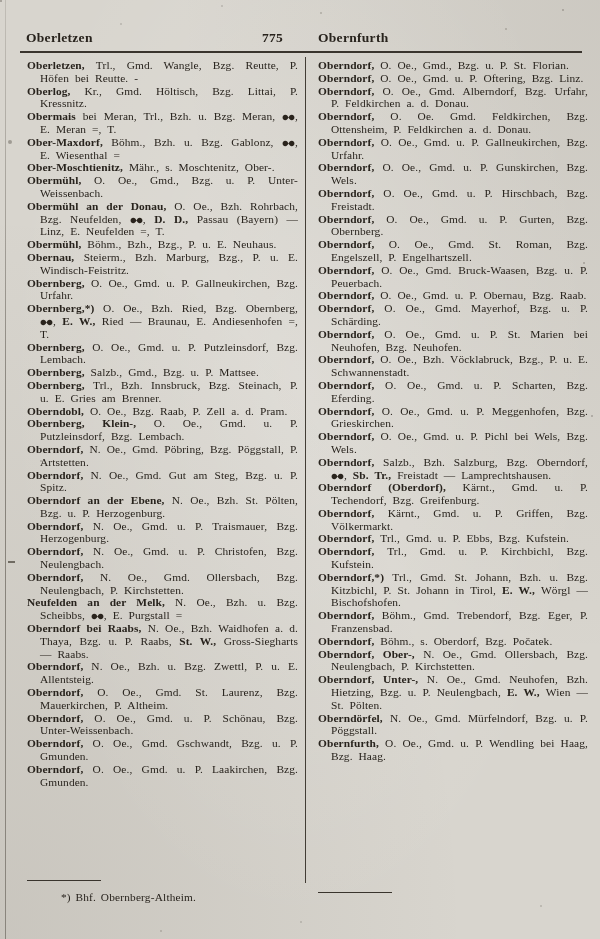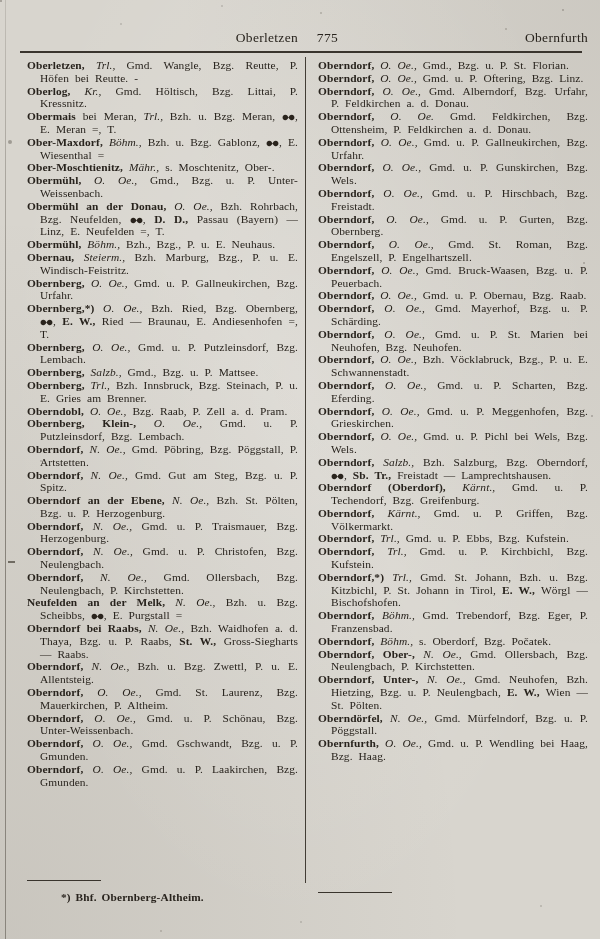--- a/index.html
+++ b/index.html
@@ -24,42 +24,42 @@
       9px 141px 0 1px rgba(55,48,40,.35), 40px 460px 0 rgba(55,48,40,.25),
       591px 415px 0 rgba(55,48,40,.3), 300px 921px 0 rgba(55,48,40,.2),
       160px 930px 0 rgba(55,48,40,.22), 540px 905px 0 rgba(55,48,40,.22),
       505px 28px 0 rgba(55,48,40,.25), 221px 5px 0 rgba(55,48,40,.2);}
   .edge-line{
     position:absolute;left:5px;top:0;bottom:0;width:1px;
     background:linear-gradient(to bottom, rgba(60,54,45,.15), rgba(60,54,45,.5) 45%, rgba(60,54,45,.45));
   }
   .artifact-dash{position:absolute;left:8px;top:561px;width:7px;height:2px;background:rgba(60,54,45,.65);}
   .runheads{position:absolute;top:30px;left:0;width:600px;height:17px;font-size:13.5px;}
-  .rh{position:absolute;text-align:right;letter-spacing:.3px;}
+  .rh{position:absolute;text-align:left;letter-spacing:.3px;font-weight:bold;}
   .rh-left{left:26px;width:272px;}
   .rh-num{left:262px;width:76px;}
   .rh-right{left:318px;width:270px;}
   .header-rule{position:absolute;left:20px;top:51px;width:562px;height:1.6px;background:#39342d;}
   .col-divider{position:absolute;left:305px;top:57px;width:1.4px;height:826px;background:#423d35;}
   .col{position:absolute;top:59px;height:851px;}
   .col-left{left:27px;width:271px;}
   .col-right{left:318px;width:270px;}
   .entry{
     margin:0;padding-left:13px;text-indent:-13px;
     text-align:justify;
     font-size:11.4px;line-height:12.8px;
     word-spacing:.26em;letter-spacing:.1px;
   }
   .entry .b{font-weight:bold;}
-  .entry .i{font-style:italic;}
+  .entry .i{}
   .horn{display:inline-block;text-indent:0;}
   .horn svg{display:inline-block;vertical-align:-1px;}
   .fnblock{position:absolute;left:0;bottom:7px;width:100%;}
   .fnrule{width:74px;height:1.3px;background:#39342d;margin:0 0 10px 0;}
-  .fn{margin:0;padding-left:34px;font-size:11.3px;font-weight:bold;letter-spacing:.2px;word-spacing:.15em;}
+  .fn{margin:0;padding-left:34px;font-size:11.3px;font-weight:normal;letter-spacing:.2px;word-spacing:.15em;}
 </style>
 </head>
 <body>
 
 <div class="paper"></div>
 <div class="speckles"></div>
 <div class="edge-line"></div>
 <div class="artifact-dash"></div>
 
 <div class="runheads">

